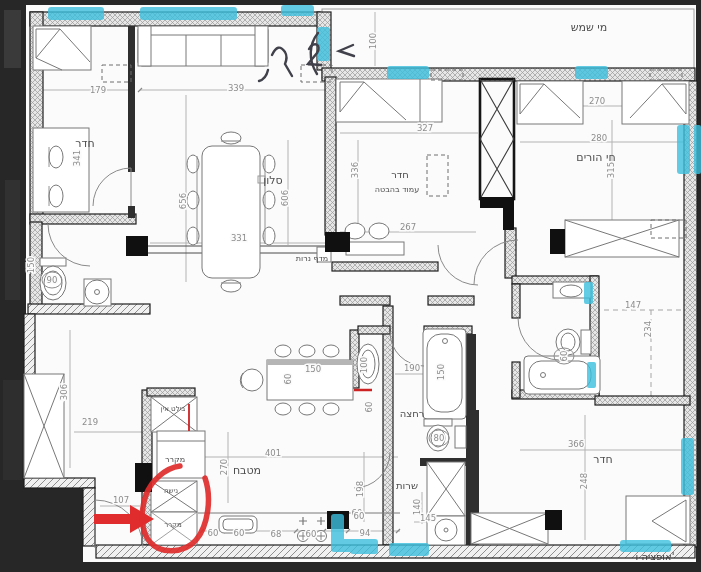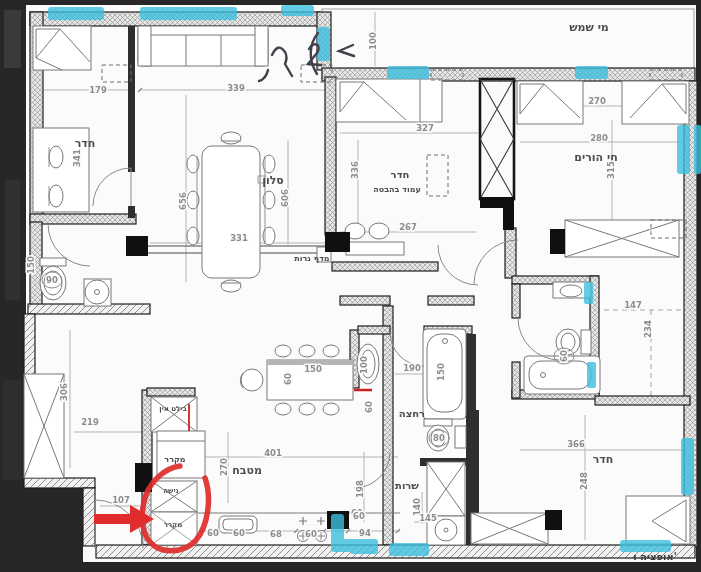--- a/index.html
+++ b/index.html
@@ -1,17 +1,17 @@
 <!DOCTYPE html>
 <html><head>
 <meta charset="utf-8">
 <style>
   html,body{margin:0;padding:0;background:#1d1d1d;}
   #stage{position:relative;width:701px;height:572px;overflow:hidden;background:#272727;
-         font-family:"DejaVu Sans",sans-serif;font-weight:bold;}
+         font-family:"DejaVu Sans",sans-serif;}
   svg{display:block}
   svg text{font-family:"DejaVu Sans",sans-serif;}
   .dimtxt{paint-order:stroke;stroke:#fbfbfb;stroke-width:3px;}
 </style>
 </head>
 <body>
 
 <div id="stage">
 <svg id="plan" width="701" height="572" viewBox="0 0 701 572">
   <defs>

